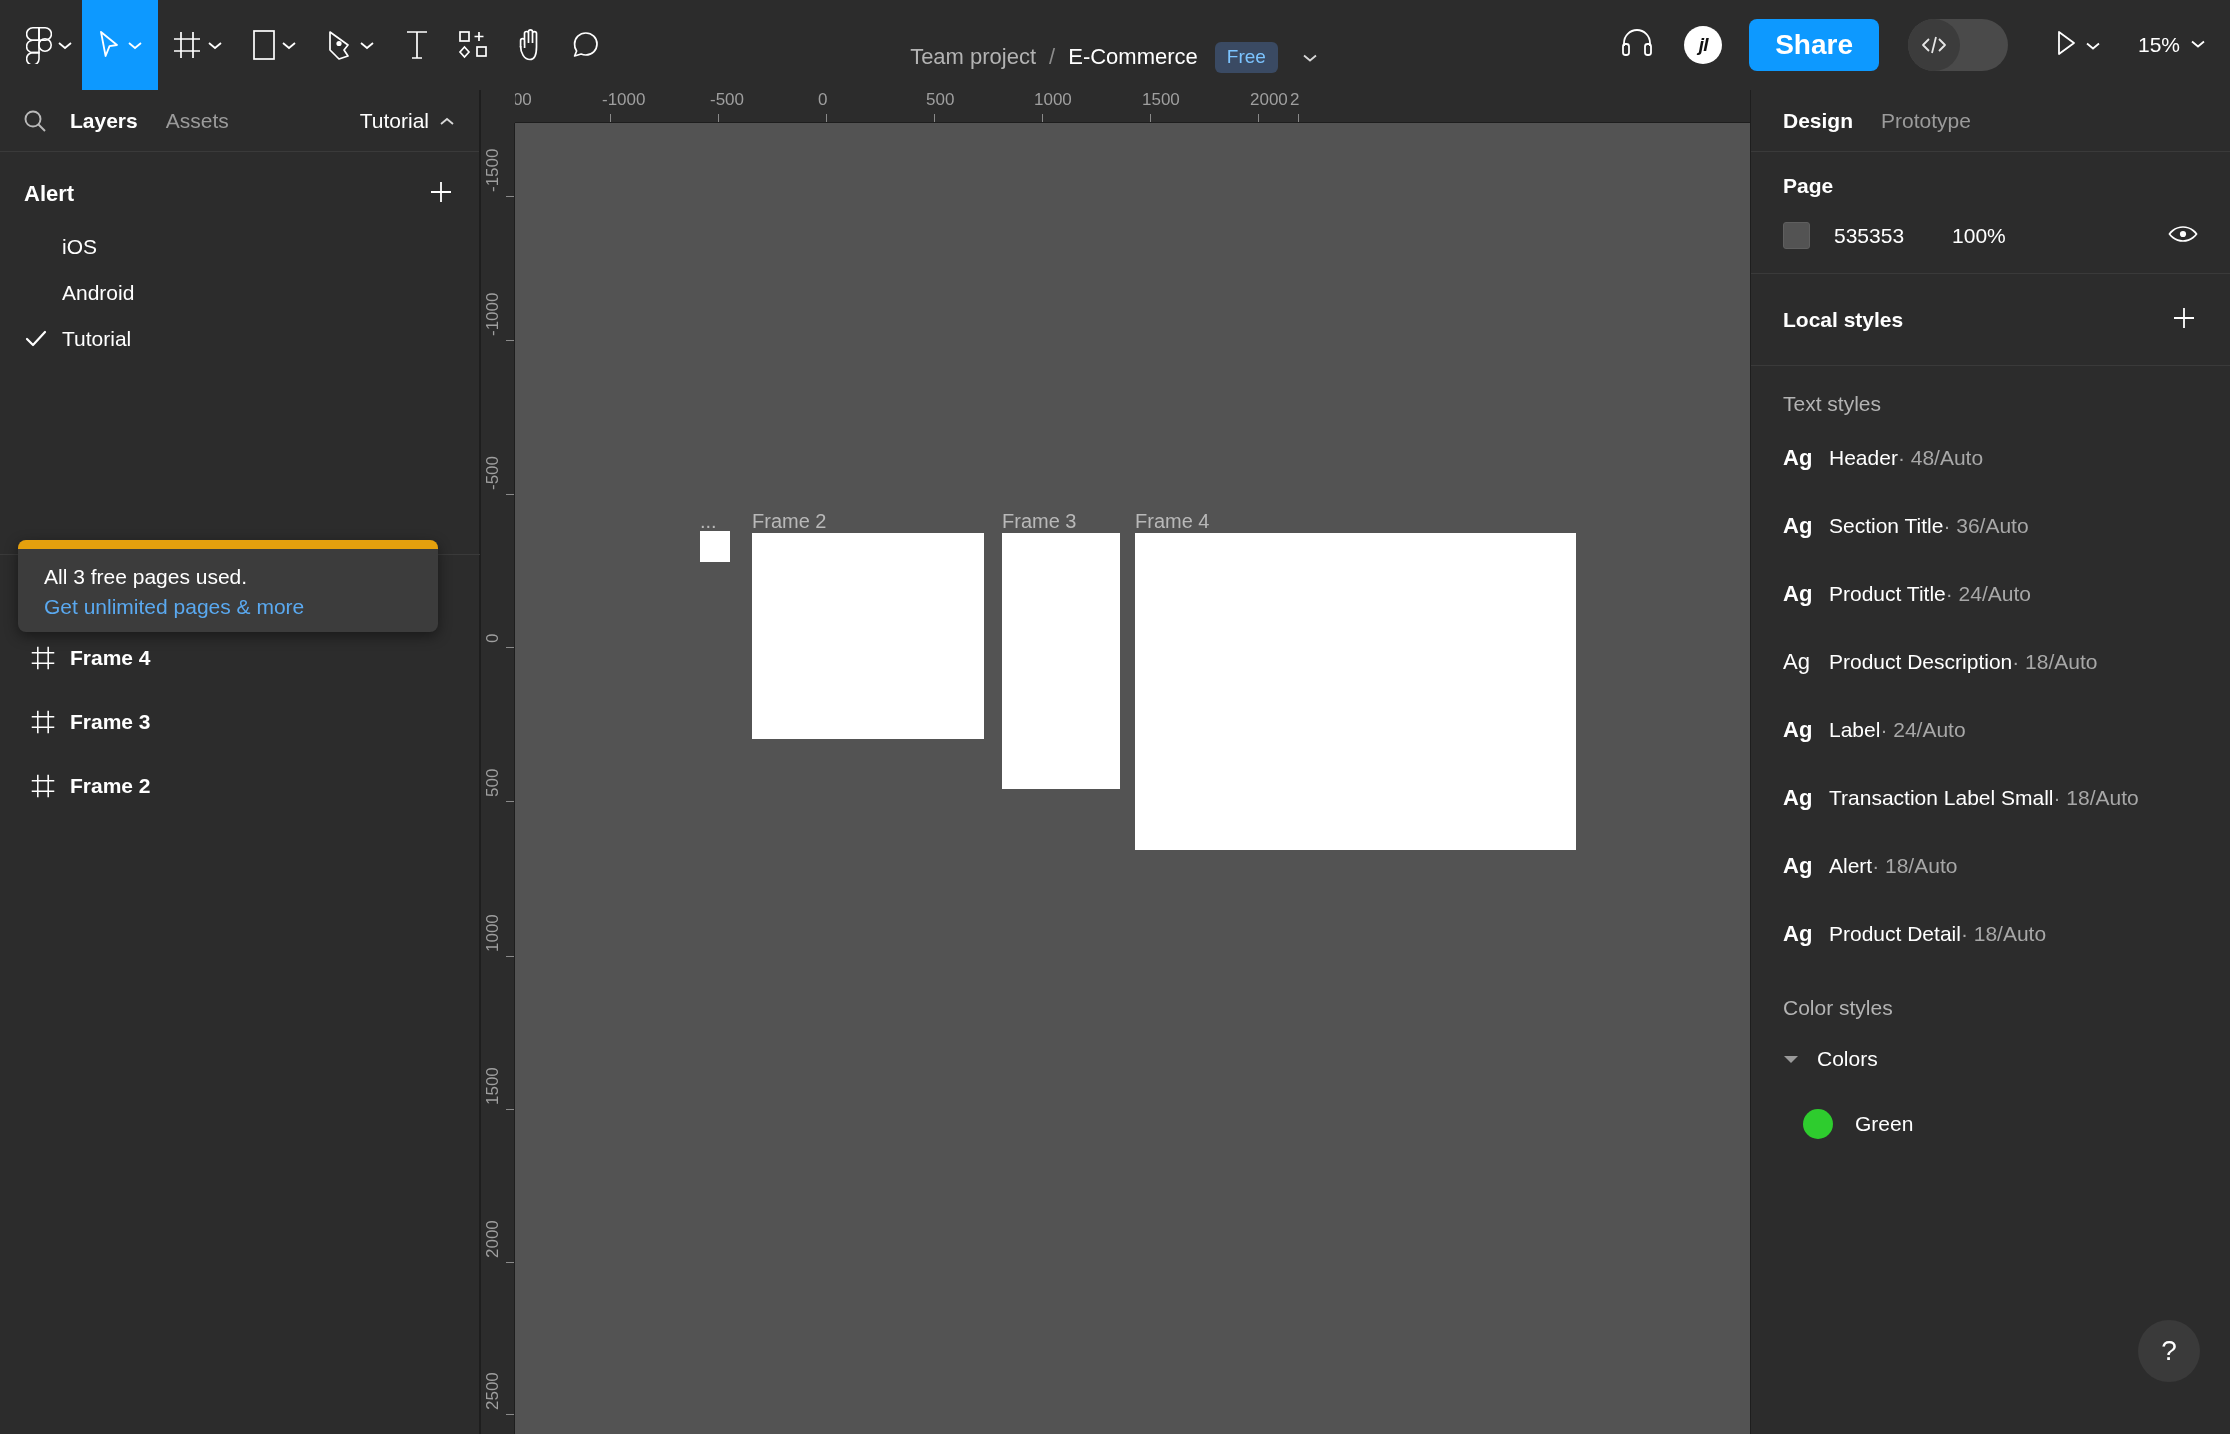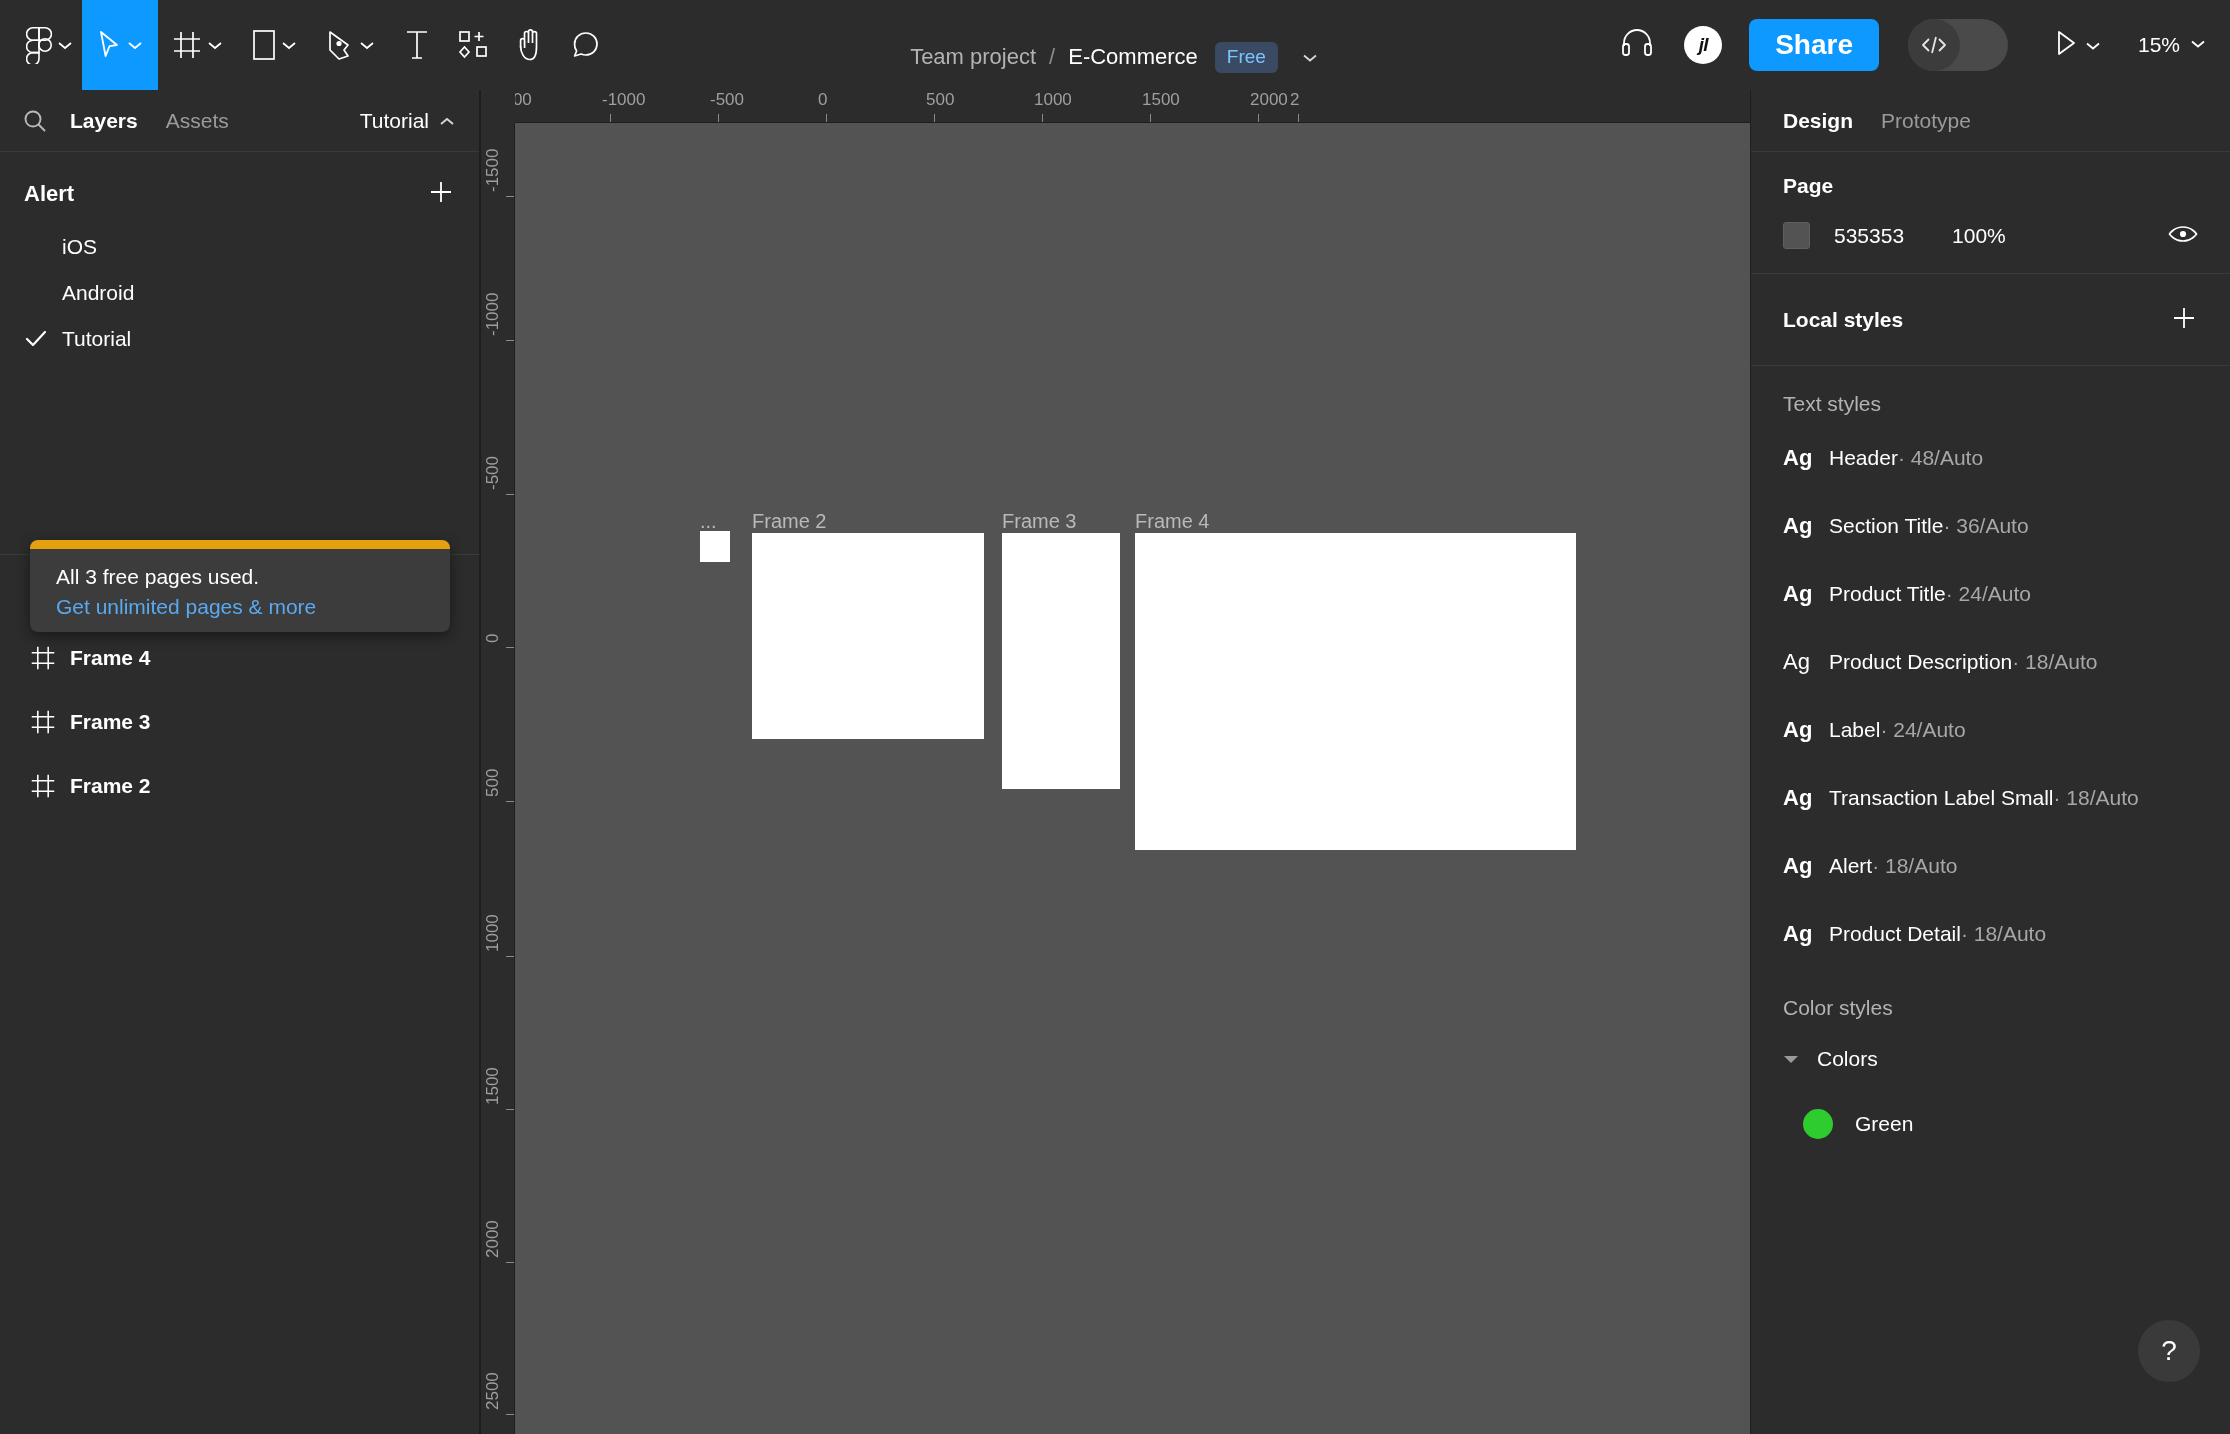--- a/index.html
+++ b/index.html
@@ -102,21 +102,21 @@
   .page-label { margin-left: 2px; }
 
   .layers-divider { position: absolute; left: 0; top: 464px; width: 480px; height: 1px; background: #3a3a3a; }
 
   .layer-item {
     display: flex; align-items: center; height: 64px; padding-left: 30px; color: #ffffff; font-size: 21px; font-weight: bold;
   }
   .layer-ic { width: 40px; display: flex; align-items: center; }
 
   .upsell {
-    position: absolute; left: 30px; top: 450px; width: 420px; height: 92px;
+    position: absolute; left: 18px; top: 450px; width: 420px; height: 92px;
     background: #3c3c3c; border-radius: 8px; overflow: hidden;
     box-shadow: 0 4px 14px rgba(0,0,0,.45);
   }
   .upsell-bar { height: 9px; background: #e5a00d; }
   .upsell-body { padding: 16px 26px 0; }
   .upsell-t1 { color: #ffffff; font-size: 21px; }
   .upsell-t2 { color: #5aa9f0; font-size: 21px; margin-top: 6px; }
 
   
   .canvas-area {

